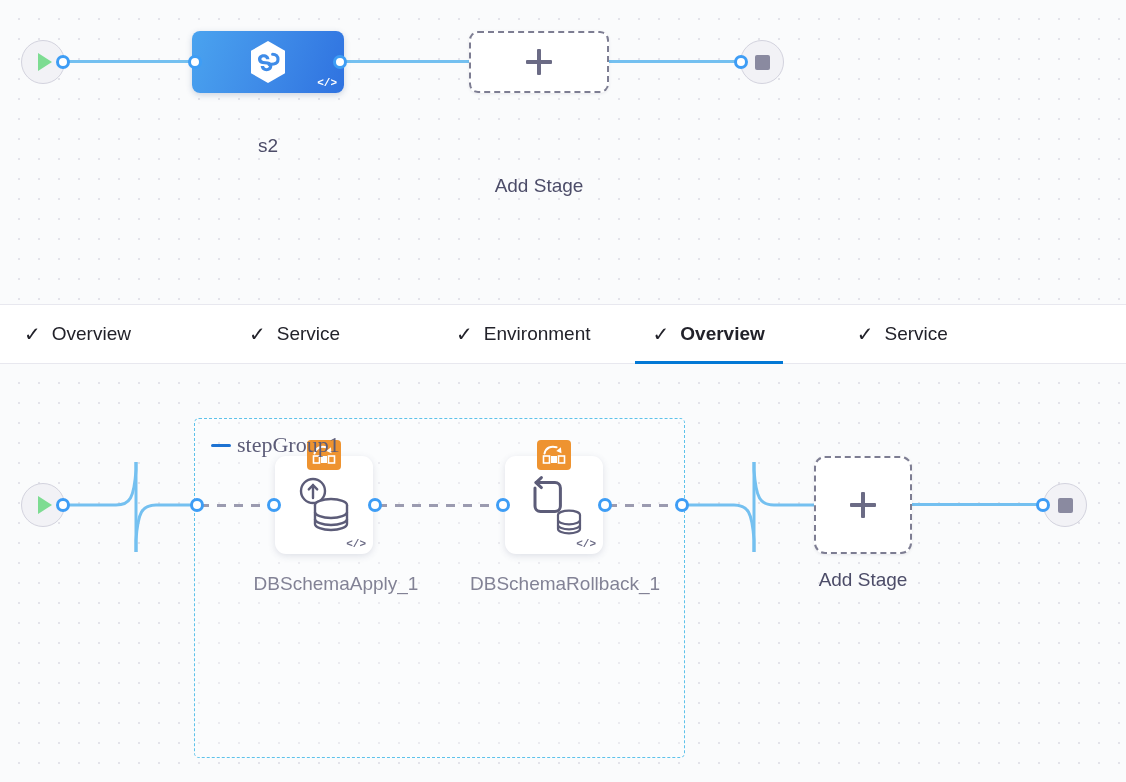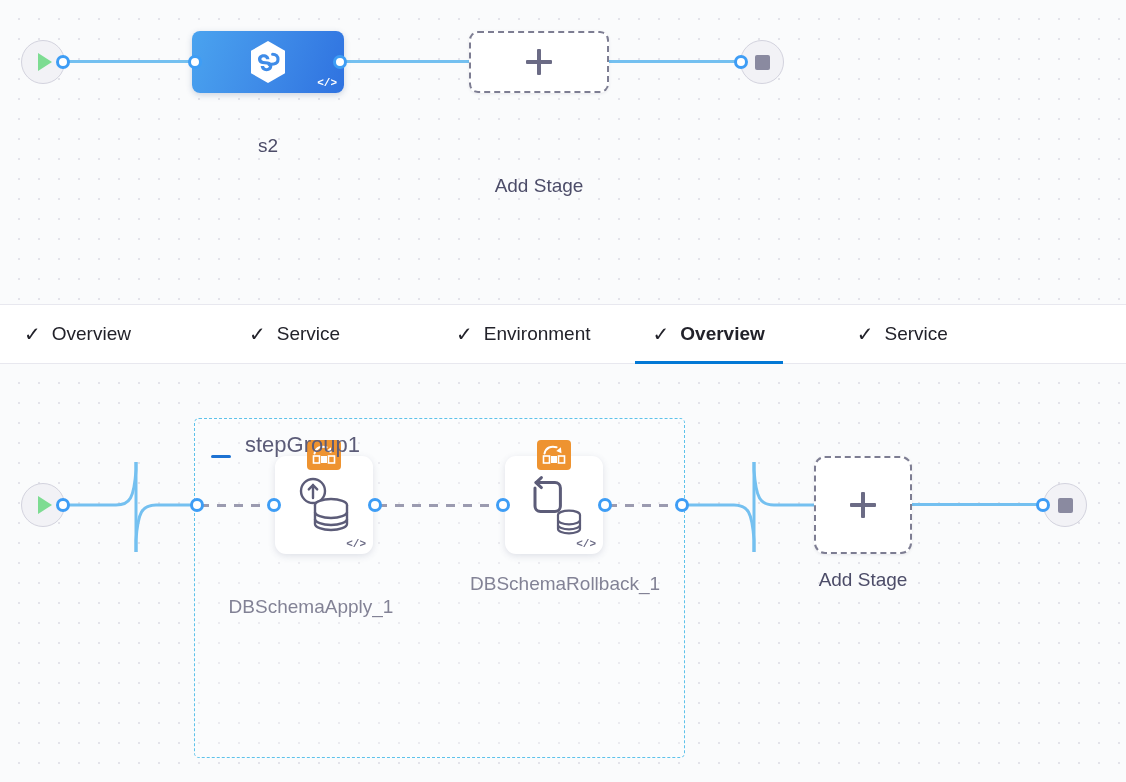--- a/index.html
+++ b/index.html
@@ -191,24 +191,25 @@
     position: absolute;
     border: 1.6px dashed #5ec2ea;
     border-radius: 5px;
     background: rgba(255,255,255,0.30);
     box-sizing: border-box;
     z-index: 1;
   }
   #step-group-header {
     position: absolute;
     display: flex;
-    align-items: flex-end;
-    gap: 14px;
+    align-items: center;
+    gap: 6px;
     z-index: 7;
     cursor: pointer;
+    font-family: Liberation Serif, serif;
   }
   .collapse-dash {
     width: 20px;
     height: 3px;
     background: #1d72d2;
     border-radius: 2px;
   }
   #step-group-title {
     color: #5c5c78;
     font-size: 22px;
@@ -352,21 +353,21 @@
         <circle cx="20" cy="17" r="12" fill="none" stroke="#5c5c78" stroke-width="2.4"></circle>
         <path d="M20 24 L20 11 M20 11 L15.8 15.4 M20 11 L24.2 15.4" fill="none" stroke="#5c5c78" stroke-width="2.4" stroke-linecap="round" stroke-linejoin="round"></path>
         <ellipse cx="38" cy="31" rx="16" ry="6" fill="#ffffff" stroke="#5c5c78" stroke-width="2.4"></ellipse>
         <path d="M22 31 L22 50 C22 53.3 29.2 56 38 56 C46.8 56 54 53.3 54 50 L54 31" fill="#ffffff" stroke="#5c5c78" stroke-width="2.4"></path>
         <path d="M22 38 C22 41.3 29.2 44 38 44 C46.8 44 54 41.3 54 38" fill="none" stroke="#5c5c78" stroke-width="2.4"></path>
         <path d="M22 45 C22 48.3 29.2 51 38 51 C46.8 51 54 48.3 54 45" fill="none" stroke="#5c5c78" stroke-width="2.4"></path>
       </svg>
       <span class="code-badge">&lt;/&gt;</span>
     </div>
     <div class="port" style="left:368px; top:134px;"></div>
-    <div class="caption" style="left:227px; top:204px; width:168px;margin-top:23px;">DBSchemaApply_1</div>
+    <div class="caption" style="left:252px; top:204px; width:168px;">DBSchemaApply_1</div>
 
     <div class="edge-dashed" style="left:378px; top:140px; width:122px;"></div>
     <div class="port" style="left:496px; top:134px;"></div>
 
     <div class="step-node" style="left:505px; top:92px;">
       <div class="step-badge">
         <svg width="26" height="22" viewBox="0 0 26 22">
           <path d="M3.5 9.5 C5 3.5 10 1.6 15.6 3.2" fill="none" stroke="#ffffff" stroke-width="2" stroke-linecap="round"></path>
           <path d="M20.5 9.2 L15.3 7.0 L19.9 3.2 Z" fill="#ffffff"></path>
           <rect x="2.5" y="12" width="6" height="7" fill="none" stroke="#ffffff" stroke-width="1.6"></rect>

